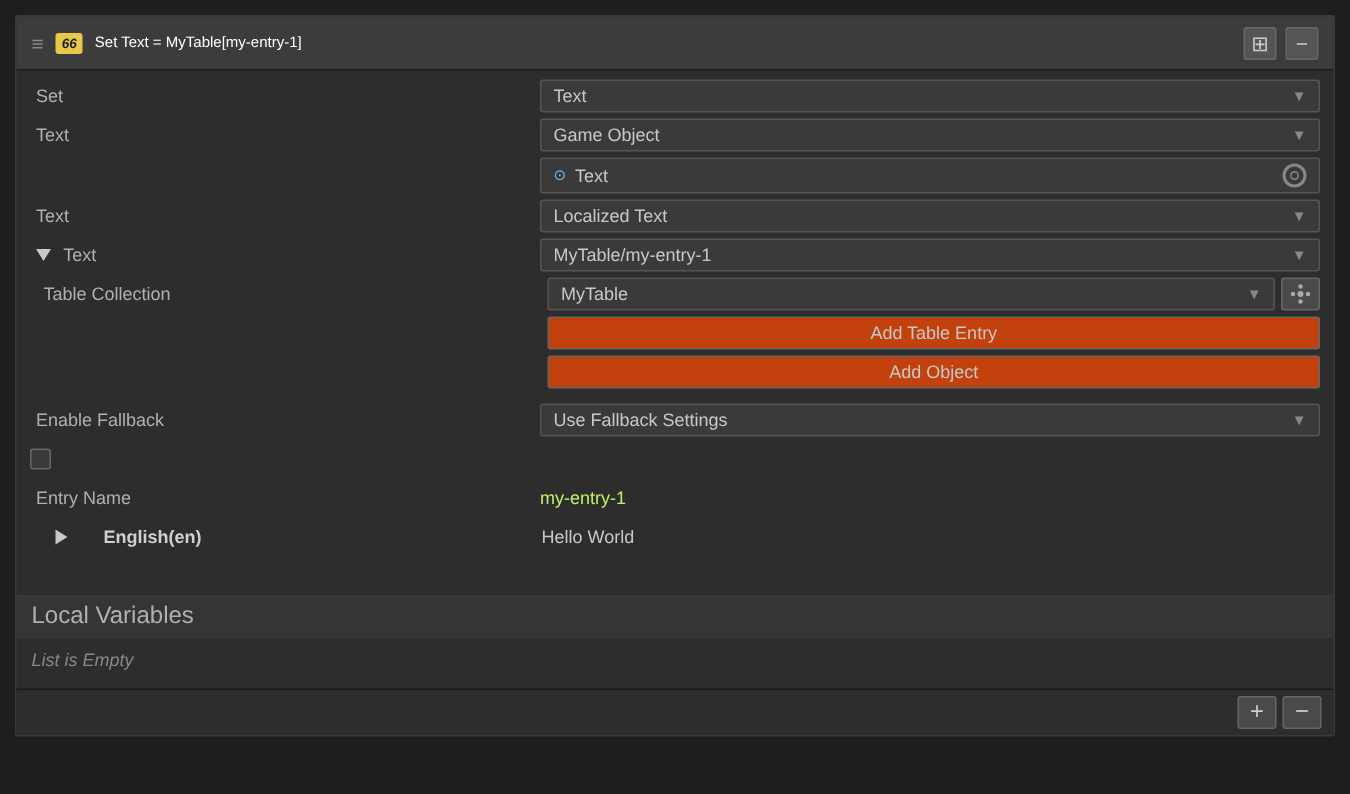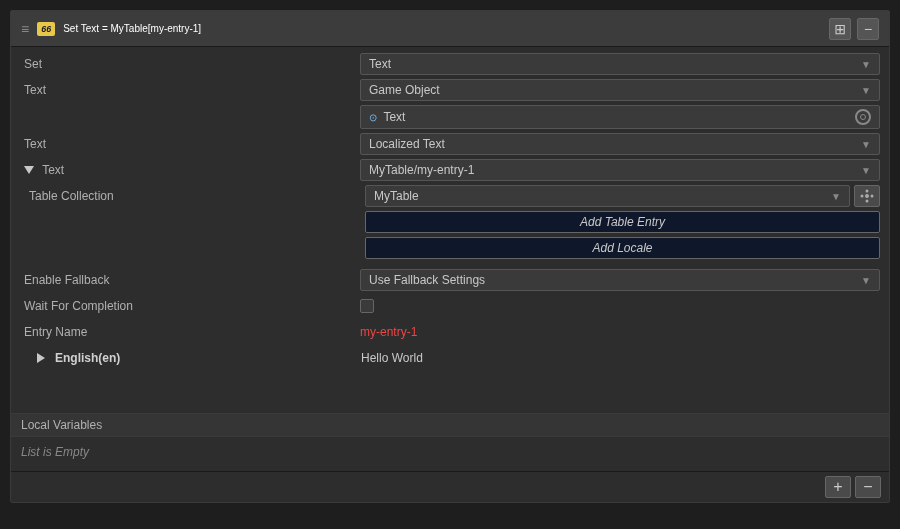--- a/index.html
+++ b/index.html
@@ -179,71 +179,69 @@
       height: 22px;
       display: flex;
       align-items: center;
       justify-content: center;
       cursor: pointer;
       font-size: 11px;
       border-radius: 2px;
       flex-shrink: 0;
     }
     .full-btn {
-      background: #0f172a;
+      background: #c2410c;
       border: 1px solid #666;
       color: #c8c8c8;
       padding: 3px 0;
       text-align: right;
       cursor: pointer;
       border-radius: 2px;
       width: 100%;
       min-height: 22px;
       display: flex;
       align-items: center;
       justify-content: center;
-      font-style: italic;
     }
     .checkbox {
       width: 14px;
       height: 14px;
       background: #3a3a3a;
       border: 1px solid #666;
       border-radius: 2px;
       cursor: pointer;
     }
     .entry-name-value {
-      color: #ef4444;
+      color: #bef264;
     }
     .lang-row {
       display: flex;
       align-items: center;
       min-height: 26px;
       padding: 2px 10px;
     }
     .lang-label-col {
       width: 340px;
       flex-shrink: 0;
       display: flex;
       align-items: center;
-      gap: 5px;
+      gap: 19px;
       padding-left: 16px;
     }
     .lang-value-col {
       flex: 1;
       color: #c8c8c8;
     }
     .section-header {
       background: #353535;
       padding: 4px 10px;
       color: #b0b0b0;
       border-top: 1px solid #3a3a3a;
       border-bottom: 1px solid #3a3a3a;
-      font-size: 12px;
-      margin-top: 16px;
+      font-size: 16px;
     }
     .empty-list {
       padding: 8px 10px;
       color: #888;
       font-style: italic;
     }
     .panel-footer {
       display: flex;
       justify-content: flex-end;
       padding: 4px 8px;
@@ -367,38 +365,37 @@
     <div class="row indent1">
       <div class="label-col"></div>
       <div class="value-col">
         <div class="full-btn">Add Table Entry</div>
       </div>
     </div>
 
     <div class="row indent1">
       <div class="label-col"></div>
       <div class="value-col">
-        <div class="full-btn">Add Locale</div>
+        <div class="full-btn">Add Object</div>
       </div>
     </div>
 
     <div style="height:6px;"></div>
 
     <div class="row">
       <div class="label-col">Enable Fallback</div>
       <div class="value-col">
         <div class="dropdown dropdown-full">
           <span>Use Fallback Settings</span>
           <span class="dropdown-arrow">▼</span>
         </div>
       </div>
     </div>
 
     <div class="row">
-      <div class="label-col">Wait For Completion</div>
       <div class="value-col">
         <div class="checkbox"></div>
       </div>
     </div>
 
     <div class="row">
       <div class="label-col">Entry Name</div>
       <div class="value-col">
         <span class="entry-name-value">my-entry-1</span>
       </div>

